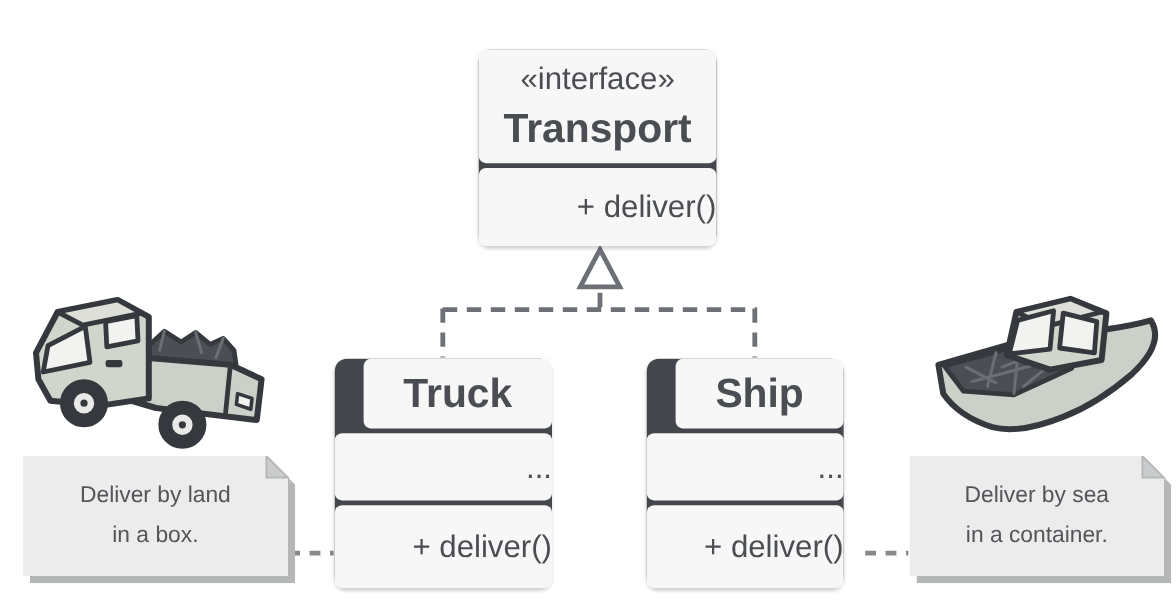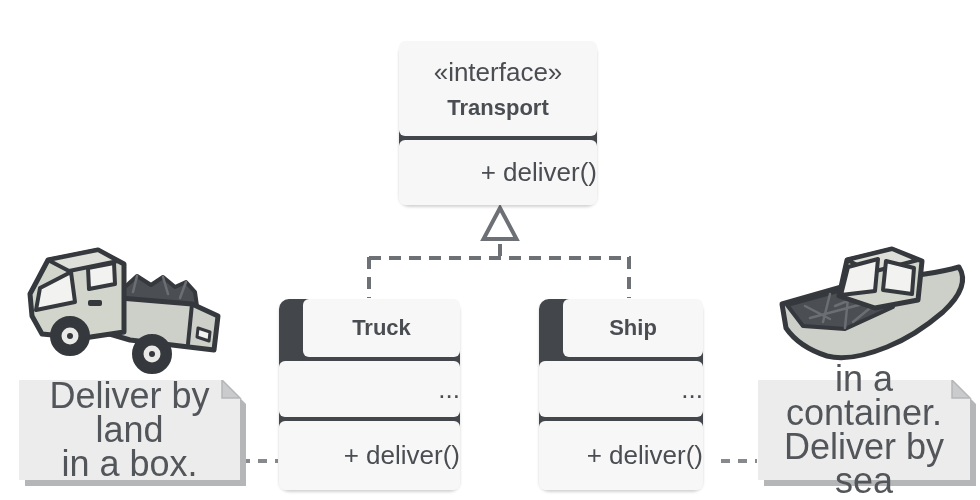--- a/index.html
+++ b/index.html
@@ -17,34 +17,34 @@
     background:#43464b; border-radius:10px; padding:0;
     display:flex; flex-direction:column; gap:4px;
     box-shadow:0 2px 3px rgba(0,0,0,0.18);
   }
   .sect {
     background:#f7f7f7; border-radius:6px;
     display:flex; flex-direction:column; align-items:center; justify-content:center;
     font-size:26px; color:#4a4d52;
   }
   .sect.left { align-items:flex-end; padding-left:11px; }
-  .clsname { font-weight:bold; font-size:22px; }
+  .clsname { font-weight:bold; font-size:34px; }
   .stereotype { font-size:26px; }
   .interface-box .name-sect { height:95px; gap:7px; }
   .interface-box .method-sect { flex:1; }
   .class-box .name-sect { height:58px;margin-left:24px; }
   .class-box .mid-sect { height:56px; }
   .class-box .method-sect { flex:1; }
 
   
   .note { position:absolute; }
   .note-text {
     position:absolute; left:0; top:0; right:6px; bottom:6px;
     display:flex; flex-direction:column; align-items:center; justify-content:center;
-    font-size:36px; line-height:34px; color:#525559; text-align:center;
+    font-size:19px; line-height:34px; color:#525559; text-align:center;
   }
 </style>
 </head>
 <body>
 
 <div class="canvas">
 
   <svg class="layer" width="980" height="500" viewBox="0 0 980 500">
 
     <polygon points="500,208 483.5,239 516.5,239" fill="#ffffff" stroke="#6d7074" stroke-width="4" stroke-linejoin="miter"></polygon>
@@ -143,18 +143,18 @@
     </div>
   </div>
 
   <div class="note" style="left:758px; top:380px; width:218px; height:106px;">
     <svg width="218" height="106" viewBox="0 0 218 106">
       <polygon points="6,6 200,6 218,24 218,106 6,106" fill="#b4b6b8"></polygon>
       <polygon points="0,0 194,0 212,18 212,100 0,100" fill="#ececec"></polygon>
       <polygon points="194,0 212,18 194,18" fill="#c9cbcd" stroke="#b4b6b8" stroke-width="1.5"></polygon>
     </svg>
     <div class="note-text">
+      <span>Deliver by sea</span>
       <span>in a container.</span>
-      <span>Deliver by sea</span>
     </div>
   </div>
 
 </div>
 
 </body></html>

